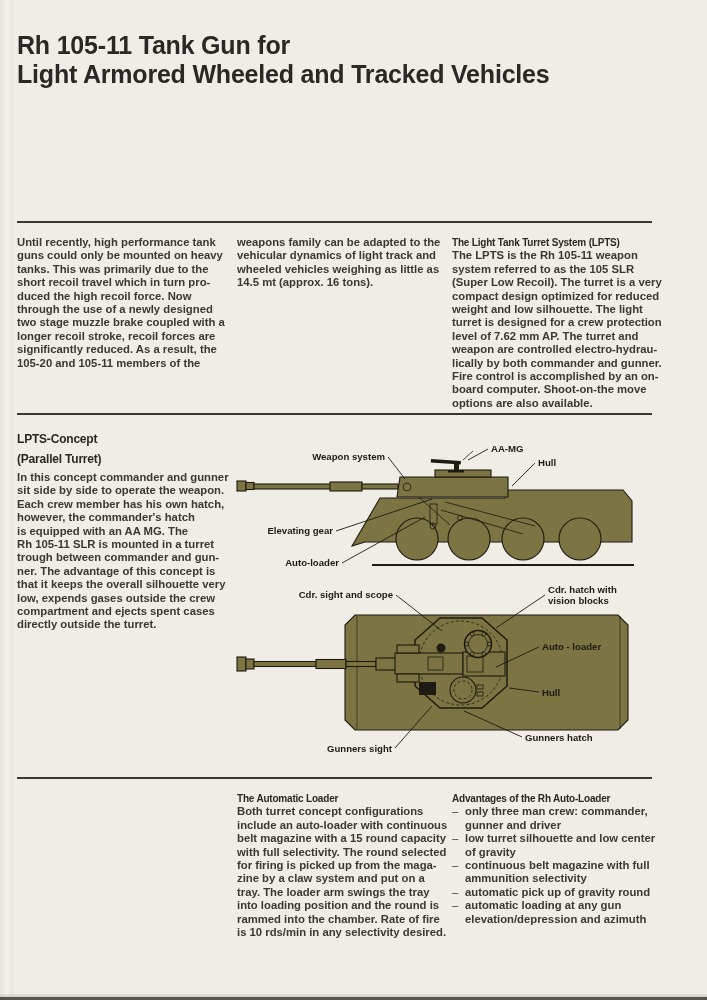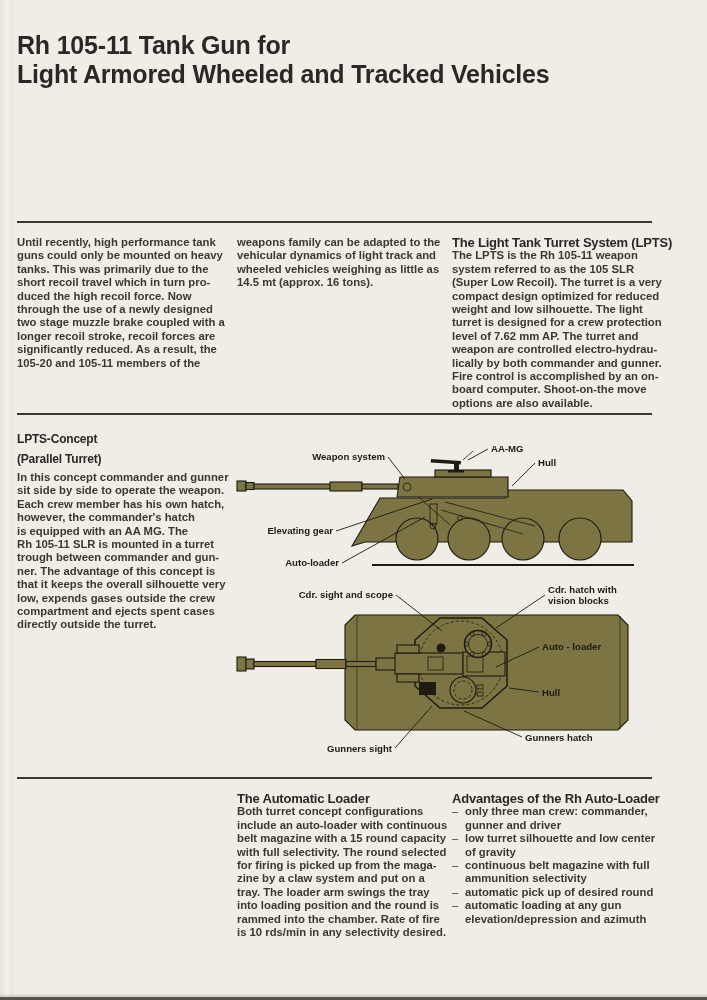--- a/index.html
+++ b/index.html
@@ -13,21 +13,21 @@
     background:linear-gradient(90deg,#e6e3dc 0%,#f4f2ec 45%,#e9e6df 70%,var(--paper) 100%);}
   .bottom-edge{position:absolute;left:0;bottom:0;width:707px;height:3px;background:#56524d;}
   .bottom-smudge{position:absolute;left:0;bottom:3px;width:707px;height:4px;background:linear-gradient(180deg,rgba(120,110,100,0),rgba(120,110,100,.25));}
   .title{position:absolute;left:17px;top:31px;margin:0;font-size:25px;line-height:29px;
     font-weight:bold;color:var(--heading);letter-spacing:-0.2px;}
   .rule{position:absolute;left:17px;width:635px;height:2px;background:var(--rule);}
   .rule-1{top:221px;}
   .rule-2{top:413px;}
   .rule-3{top:777px;}
   .body-text{font-size:11.3px;line-height:13.4px;color:var(--ink);white-space:pre;font-weight:bold;}
-  .subhead{font-size:13px;line-height:13.4px;font-weight:bold;color:var(--heading);letter-spacing:-0.2px;white-space:pre;}
+  .subhead{font-size:10px;line-height:13.4px;font-weight:bold;color:var(--heading);letter-spacing:-0.2px;white-space:pre;}
   .col{position:absolute;top:236px;width:215px;}
   .col-1{left:17px;}
   .col-2{left:237px;}
   .col-3{left:452px;}
   .concept-heading{position:absolute;left:17px;top:429px;margin:0;font-size:12px;line-height:20px;
     font-weight:bold;color:var(--heading);letter-spacing:-0.2px;}
   .concept-body{position:absolute;left:17px;top:471px;width:215px;}
   .diagram{position:absolute;left:235px;}
   .side-diagram{top:430px;width:460px;height:152px;}
   .top-diagram{top:580px;width:460px;height:190px;}
@@ -240,21 +240,21 @@
       <span class="body-text">low turret silhouette and low center
 of gravity</span>
     </div>
     <div class="adv-item">
       <span class="adv-dash">–</span>
       <span class="body-text">continuous belt magazine with full
 ammunition selectivity</span>
     </div>
     <div class="adv-item">
       <span class="adv-dash">–</span>
-      <span class="body-text">automatic pick up of desired round</span>
+      <span class="body-text">automatic pick up of gravity round</span>
     </div>
     <div class="adv-item">
       <span class="adv-dash">–</span>
       <span class="body-text">automatic loading at any gun
 elevation/depression and azimuth</span>
     </div>
   </div>
 
   <div class="bottom-smudge"></div>
   <div class="bottom-edge"></div>

